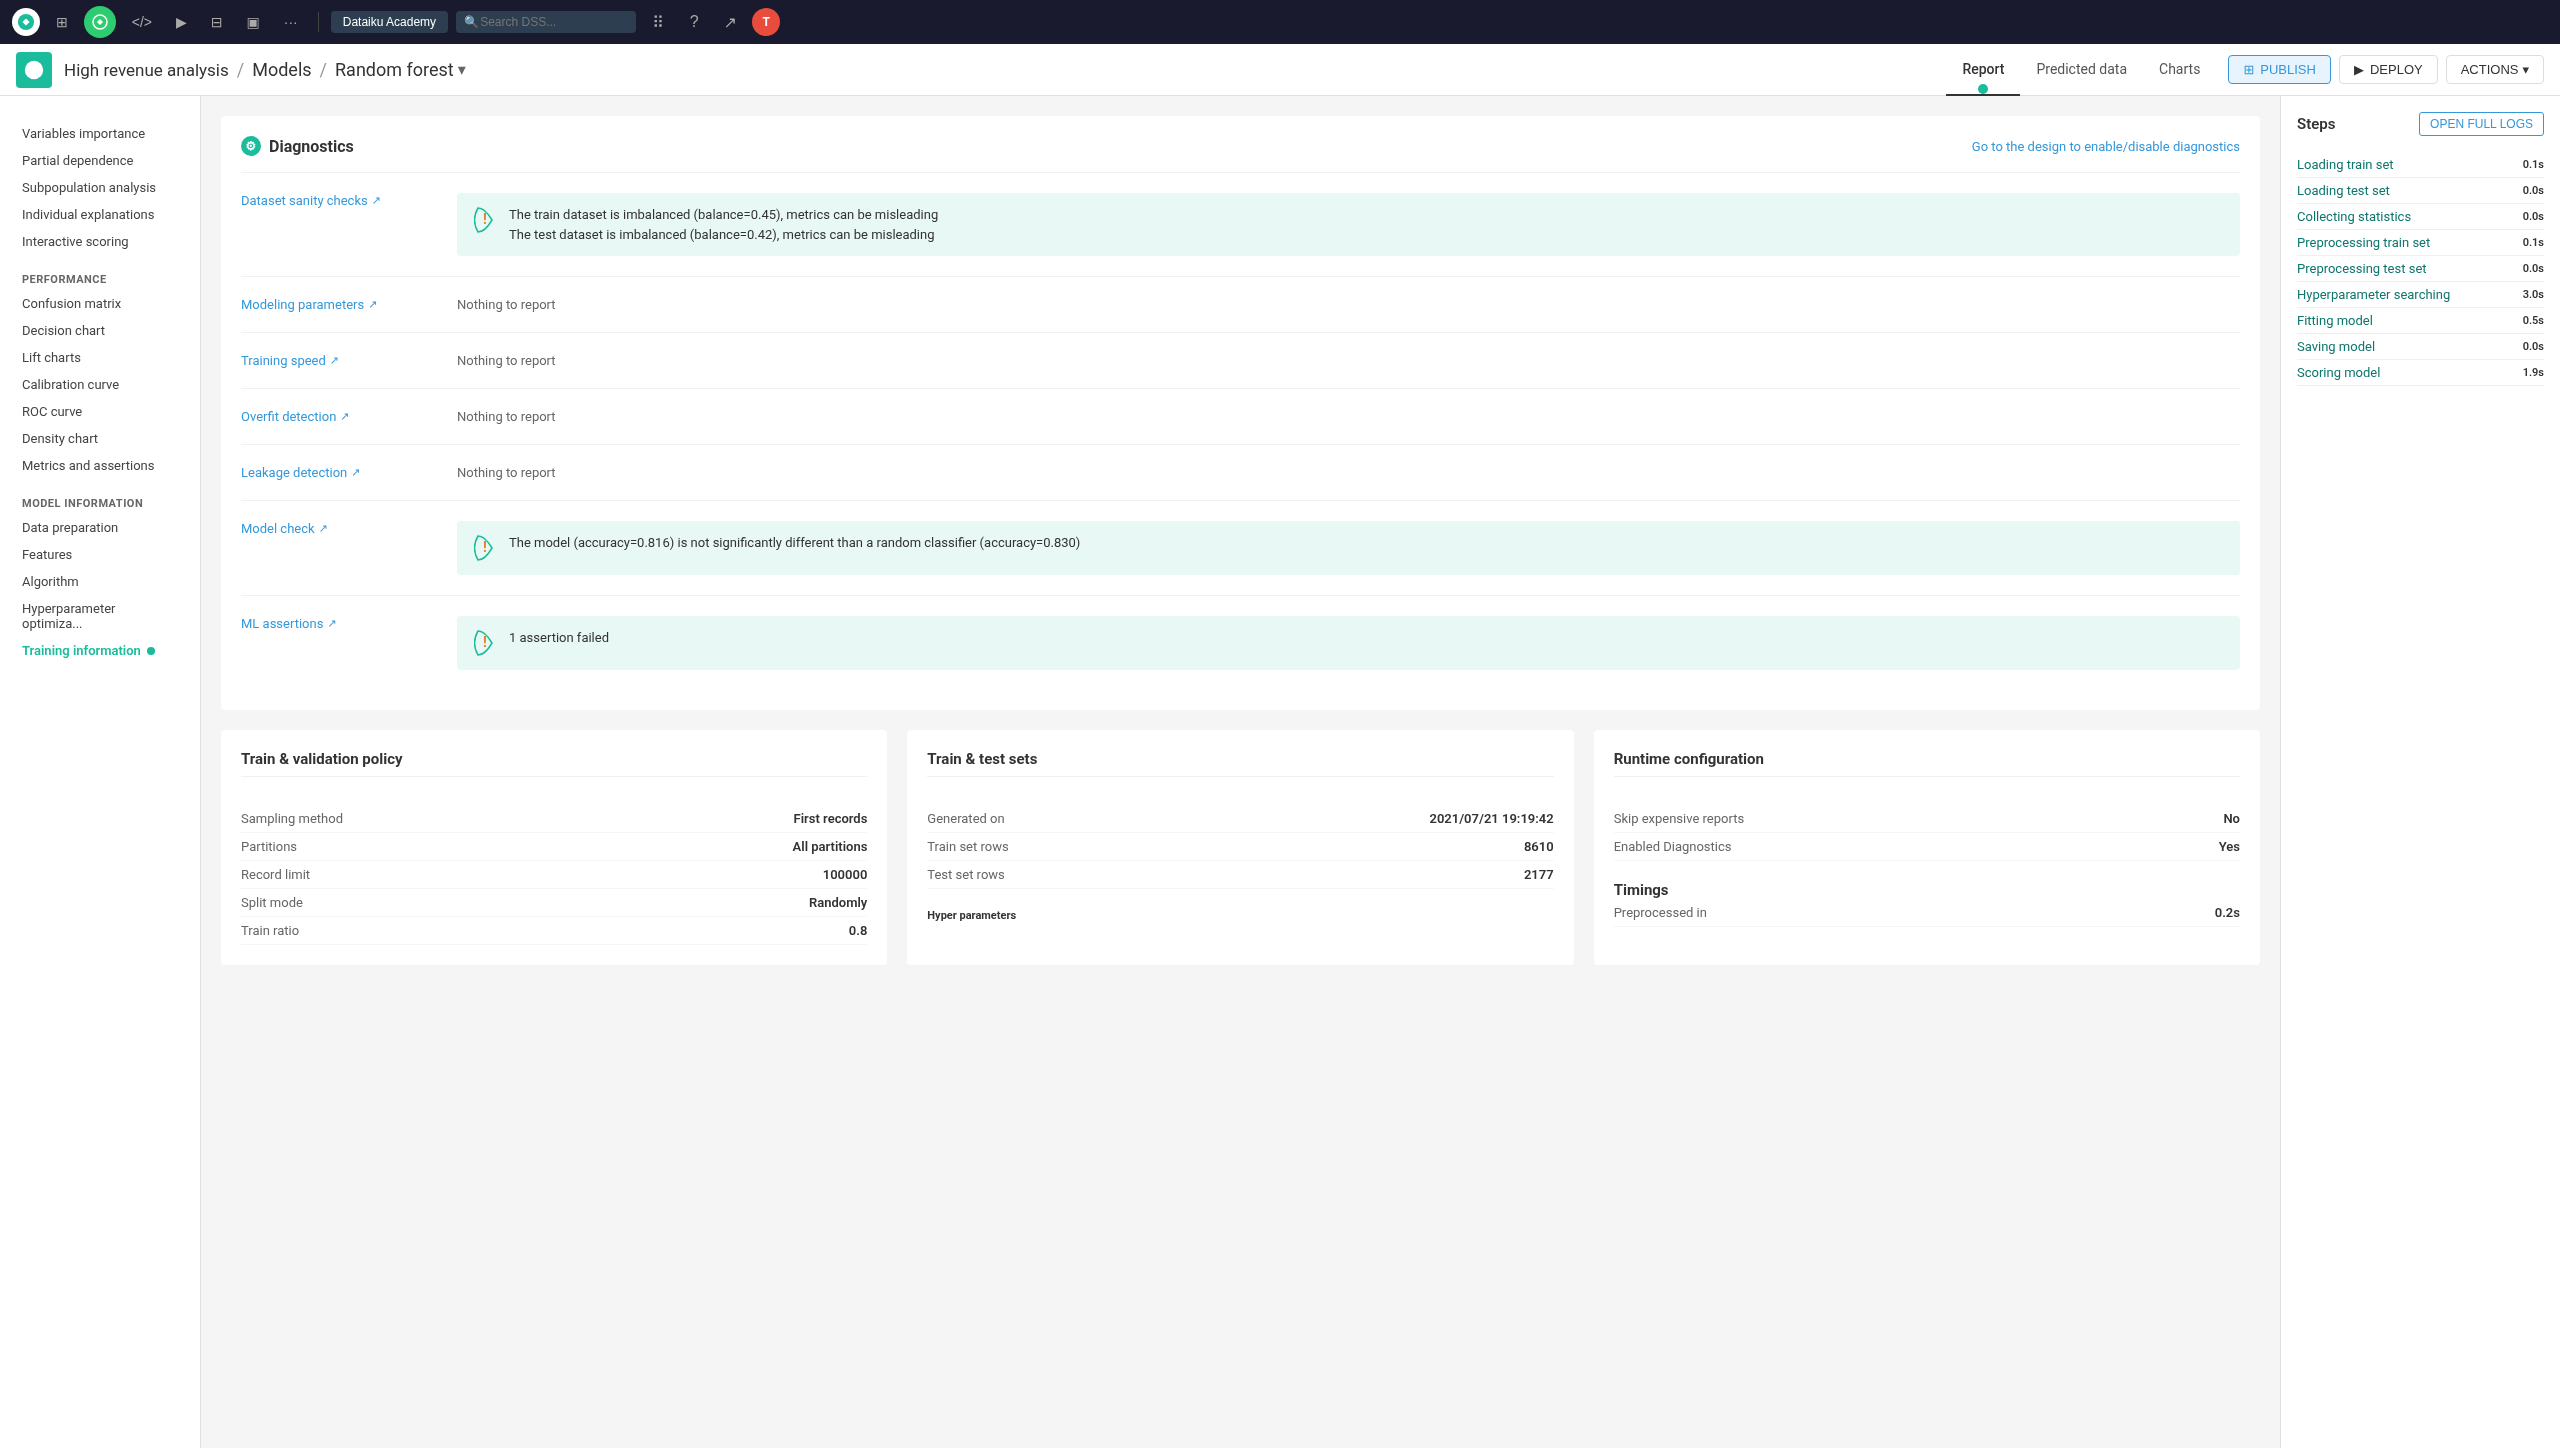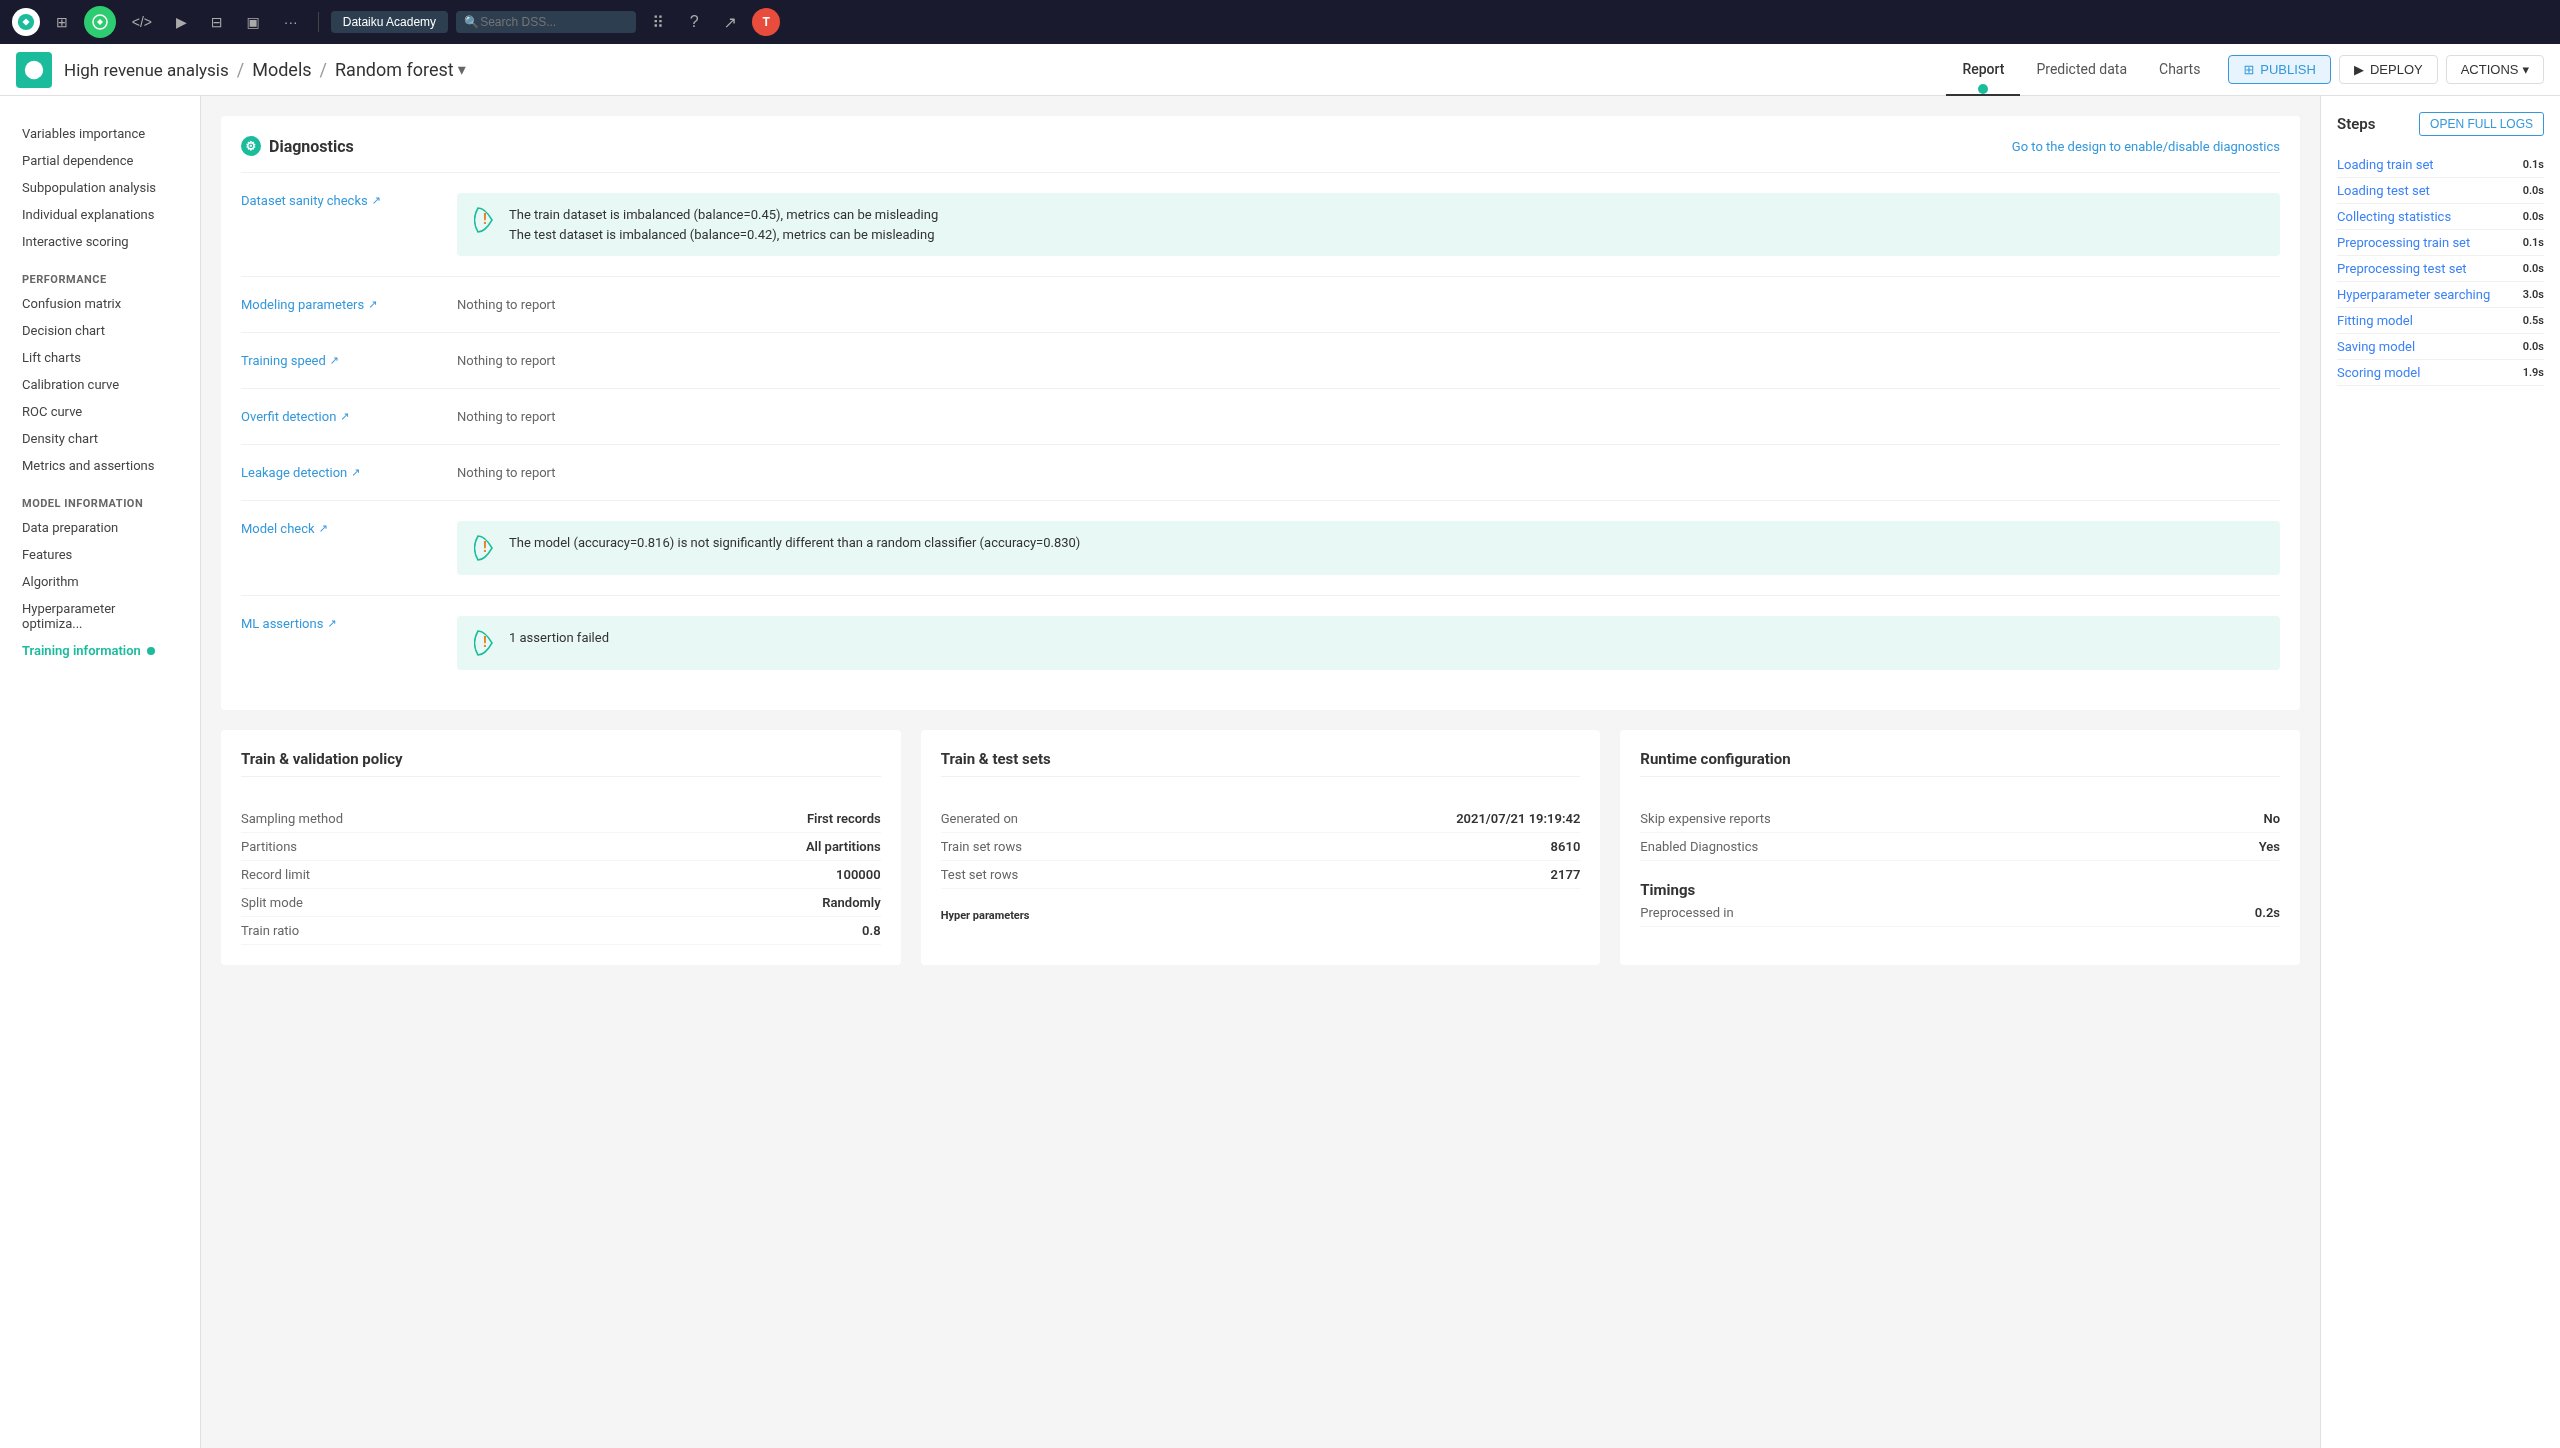--- a/index.html
+++ b/index.html
@@ -42,26 +42,26 @@
     .sidebar-section { margin-top: 12px; }
     .sidebar-section-title { font-size: 11px; font-weight: 700; color: #666; padding: 6px 16px 4px; text-transform: uppercase; letter-spacing: 0.5px; }
     .sidebar-item { padding: 6px 16px; font-size: 13px; color: #444; cursor: pointer; display: flex; align-items: center; gap: 6px; }
     .sidebar-item.active { color: #1abc9c; font-weight: 600; }
     .sidebar-item .dot { width: 8px; height: 8px; background: #1abc9c; border-radius: 50%; display: inline-block; }
 
     
     .content { flex: 1; overflow-y: auto; padding: 20px; background: #f5f5f5; }
 
     
-    .steps-panel { width: 240px; background: #fff; border-left: 1px solid #e0e0e0; padding: 16px; overflow-y: auto; flex-shrink: 0; }
+    .steps-panel { width: 280px; background: #fff; border-left: 1px solid #e0e0e0; padding: 16px; overflow-y: auto; flex-shrink: 0; }
     .steps-header { display: flex; align-items: center; justify-content: space-between; margin-bottom: 16px; }
     .steps-title { font-size: 15px; font-weight: 600; color: #333; }
     .open-logs-btn { background: #fff; border: 1px solid #3498db; color: #3498db; border-radius: 3px; padding: 4px 10px; font-size: 12px; cursor: pointer; }
     .step-row { display: flex; justify-content: space-between; align-items: center; padding: 5px 0; border-bottom: 1px solid #f0f0f0; }
-    .step-name { font-size: 13px; color: #3b82f6; }
+    .step-name { font-size: 13px; color: #0f766e; }
     .step-time { font-size: 11px; font-weight: 600; color: #333; }
 
     
     .diagnostics-section { background: #fff; border-radius: 4px; padding: 20px; margin-bottom: 20px; }
     .diagnostics-header { display: flex; align-items: center; justify-content: space-between; margin-bottom: 16px; }
     .diagnostics-title { font-size: 16px; font-weight: 700; color: #333; display: flex; align-items: center; gap: 8px; }
     .diagnostics-link { font-size: 13px; color: #3498db; cursor: pointer; }
     .diag-row { display: flex; align-items: flex-start; padding: 20px 0; border-top: 1px solid #f0f0f0; gap: 16px; }
     .diag-label { min-width: 200px; font-size: 13px; color: #3498db; cursor: pointer; display: flex; align-items: center; gap: 4px; }
     .diag-content { flex: 1; }

